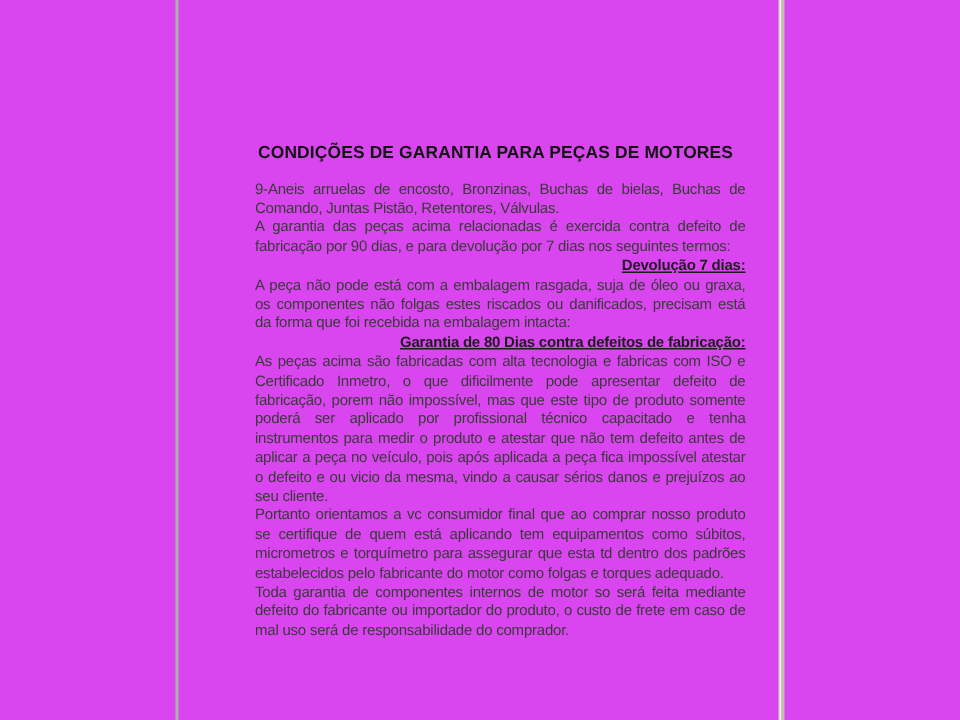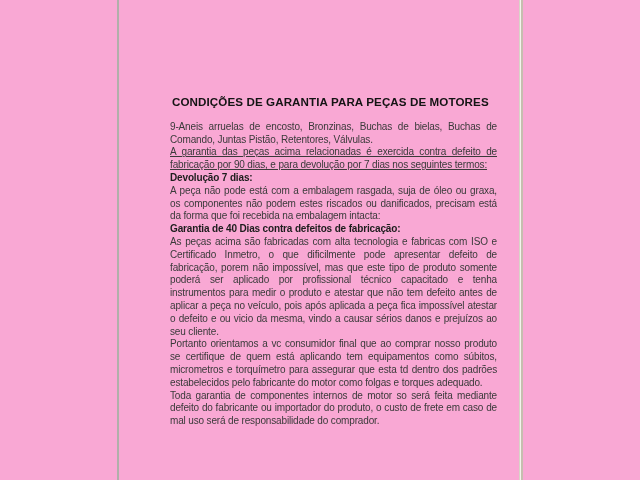--- a/index.html
+++ b/index.html
@@ -8,21 +8,21 @@
     width: 640px;
     height: 480px;
     background: #ffffff;
     overflow: hidden;
     font-family: "Liberation Sans", "DejaVu Sans", sans-serif;
   }
   .canvas {
     position: relative;
     width: 640px;
     height: 480px;
-    background: #f9a8d4;
+    background: #d946ef;
   }
   .rule-left {
     position: absolute;
     left: 117px;
     top: 0;
     width: 2px;
     height: 480px;
     background: #b1afaa;
   }
   .rule-right {
@@ -55,25 +55,26 @@
     text-align: left;
     margin: 0 0 12px 2px;
     white-space: nowrap;
   }
   .doc h2 {
     font-size: 10px;
     line-height: 12.8px;
     font-weight: bold;
     color: #1d1d1d;
     margin: 0;
-    text-align: left;
+    text-align: right;
+    text-decoration: underline;
   }
   .doc p { margin: 0; }
   .mb-block  { margin-bottom: 11px; }
-  .mb-small  { margin-bottom: 5px; text-decoration: underline; }
+  .mb-small  { margin-bottom: 5px; }
   .mb-mid    { margin-bottom: 6px; }
   .mb-head   { margin-bottom: 10px; }
   .mb-tail   { margin-bottom: 9px; }
 </style>
 </head>
 <body>
 
 <div class="canvas">
 
   <div class="rule-left"></div>
@@ -82,23 +83,23 @@
   <div class="doc">
 
     <div class="doc-title">CONDIÇÕES DE GARANTIA PARA PEÇAS DE MOTORES</div>
 
     <p class="mb-block">9-Aneis arruelas de encosto, Bronzinas, Buchas de bielas, Buchas de Comando, Juntas Pistão, Retentores, Válvulas.</p>
 
     <p class="mb-small">A garantia das peças acima relacionadas é exercida contra defeito de fabricação por 90 dias, e para devolução por 7 dias nos seguintes termos:</p>
 
     <h2>Devolução 7 dias:</h2>
 
-    <p class="mb-mid">A peça não pode está com a embalagem rasgada, suja de óleo ou graxa, os componentes não podem estes riscados ou danificados, precisam está da forma que foi recebida na embalagem intacta:</p>
+    <p class="mb-mid">A peça não pode está com a embalagem rasgada, suja de óleo ou graxa, os componentes não folgas estes riscados ou danificados, precisam está da forma que foi recebida na embalagem intacta:</p>
 
-    <h2 class="mb-head">Garantia de 40 Dias contra defeitos de fabricação:</h2>
+    <h2 class="mb-head">Garantia de 80 Dias contra defeitos de fabricação:</h2>
 
     <p>As peças acima são fabricadas com alta tecnologia e fabricas com ISO e Certificado Inmetro, o que dificilmente pode apresentar defeito de fabricação, porem não impossível, mas que este tipo de produto somente poderá ser aplicado por profissional técnico capacitado e tenha instrumentos para medir o produto e atestar que não tem defeito antes de aplicar a peça no veículo, pois após aplicada a peça fica impossível atestar o defeito e ou vicio da mesma, vindo a causar sérios danos e prejuízos ao seu cliente.</p>
 
     <p class="mb-tail">Portanto orientamos a vc consumidor final que ao comprar nosso produto se certifique de quem está aplicando tem equipamentos como súbitos, micrometros e torquímetro para assegurar que esta td dentro dos padrões estabelecidos pelo fabricante do motor como folgas e torques adequado.</p>
 
     <p>Toda garantia de componentes internos de motor so será feita mediante defeito do fabricante ou importador do produto, o custo de frete em caso de mal uso será de responsabilidade do comprador.</p>
 
   </div>
 </div>
 

